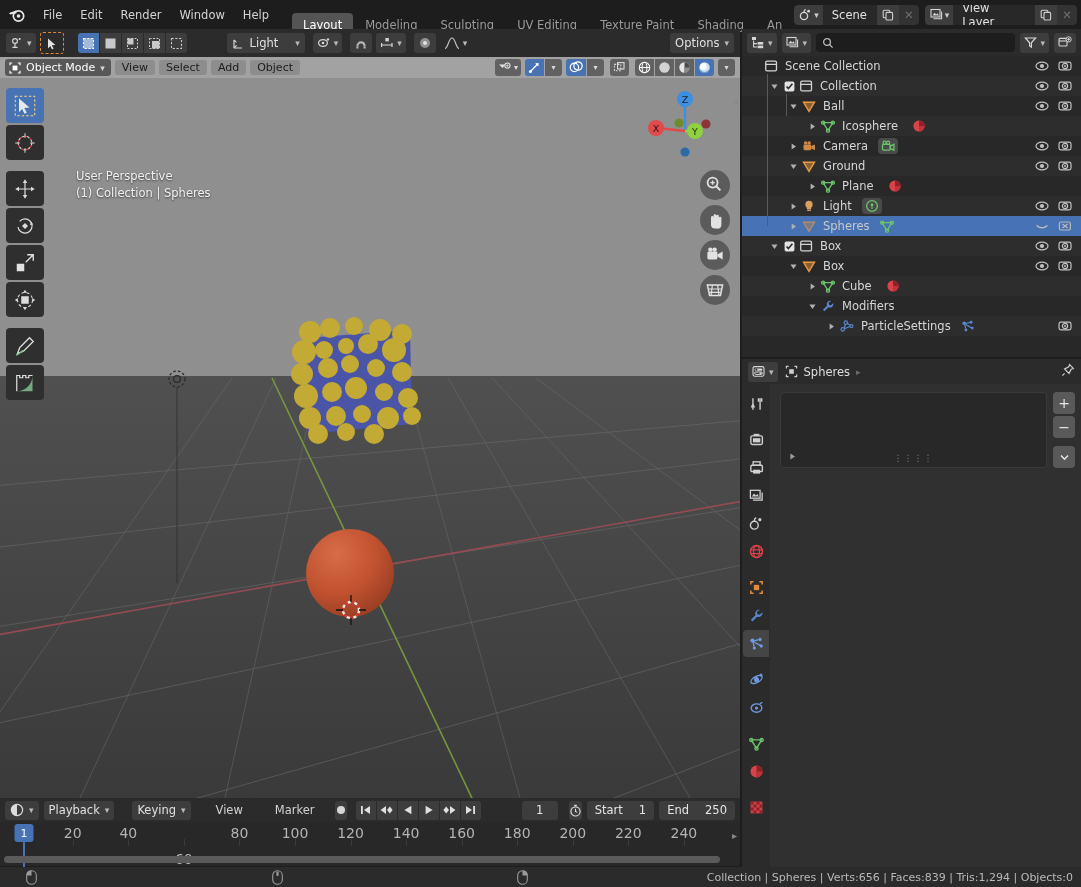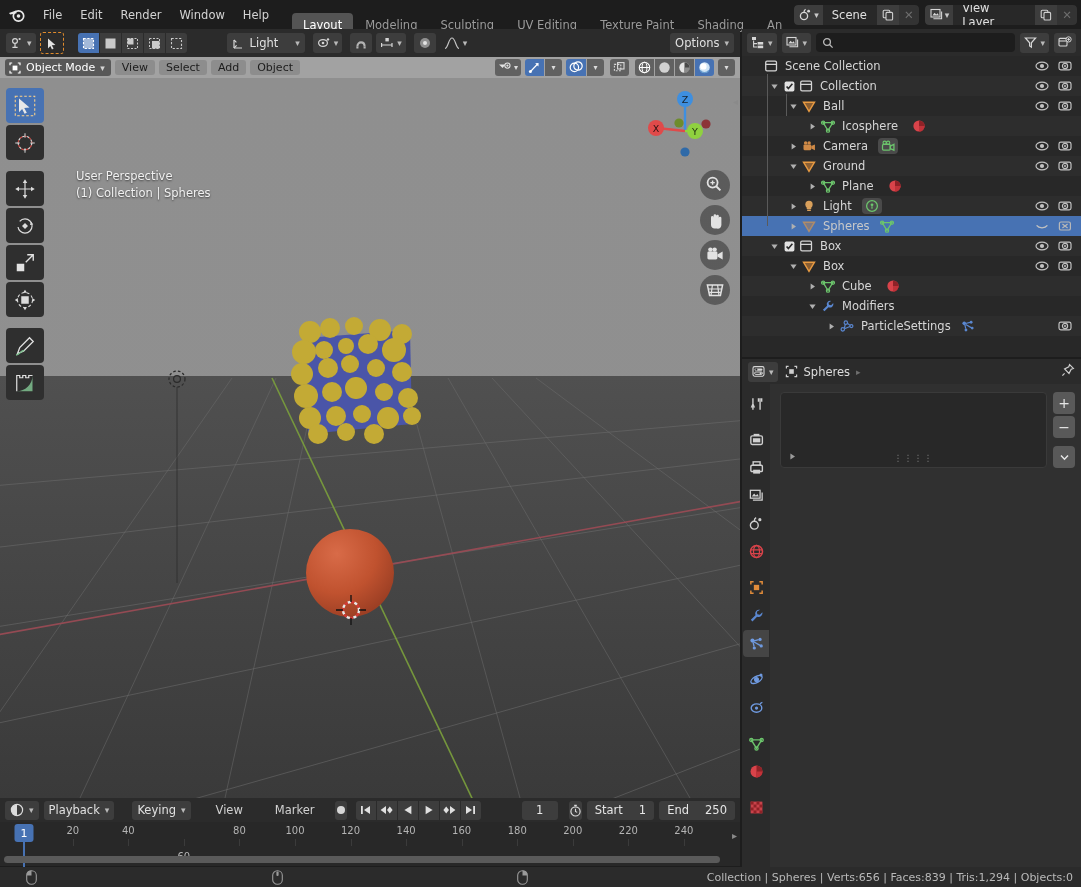--- a/index.html
+++ b/index.html
@@ -128,21 +128,21 @@
               padding:0 5px; gap:5px; color:#e0e0e0; }
   .tl-playgroup { display:flex; gap:1px; margin-left:4px; }
   .tl-pbtn { width:20px; height:19px; background:#3d3d3d; display:flex; align-items:center; justify-content:center; }
   .tl-pbtn:first-child { border-radius:3px 0 0 3px; }
   .tl-pbtn:last-child { border-radius:0 3px 3px 0; }
   .tl-field { height:19px; background:#3d3d3d; border-radius:3px; display:flex; align-items:center;
               justify-content:center; color:#e8e8e8; }
   .tl-startend { height:19px; background:#3d3d3d; border-radius:3px; display:flex; align-items:center;
                  padding:0 8px; gap:16px; }
   .tl-ruler { position:relative; height:24px; background:#282828; }
-  .tl-tick { position:absolute; top:3px; font-size:10px; color:#b4b4b4; transform:translateX(-50%); }
+  .tl-tick { position:absolute; top:3px; font-size:14px; color:#b4b4b4; transform:translateX(-50%); }
   .tl-gridline { position:absolute; top:17px; width:1px; height:7px; background:#3b3b3b; }
   .tl-playhead { position:absolute; top:2px; height:18px; background:#4772b3; border-radius:3px;
                  color:#fff; font-size:11px; display:flex; align-items:center; justify-content:center;
                  padding:0 6px; transform:translateX(-50%); }
   .tl-playline { position:absolute; top:20px; width:2px; height:46px; background:#4772b3; }
   .tl-scroll-h { position:absolute; left:2px; bottom:2px; height:7px; background:#5a5a5a; border-radius:4px; }
 
   
   .statusbar { position:absolute; left:0; top:867px; width:1081px; height:20px; background:#2b2b2b;
                display:flex; align-items:center; padding:0 8px; font-size:11px; color:#b9b9b9; }

